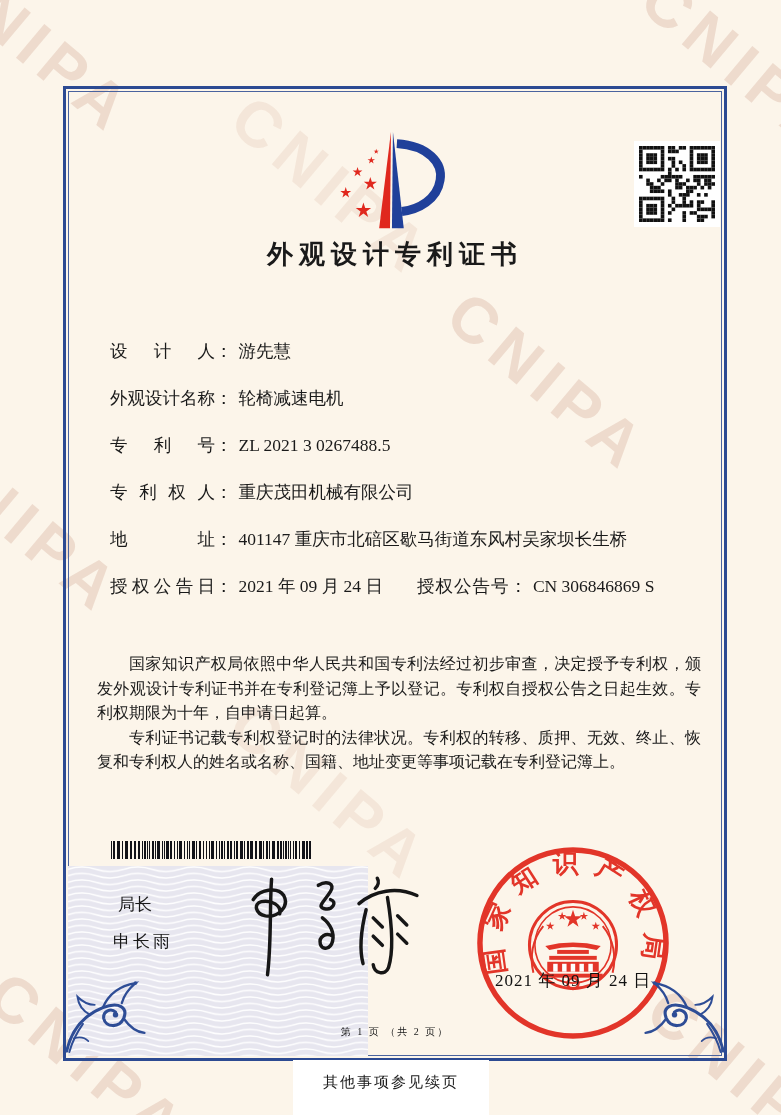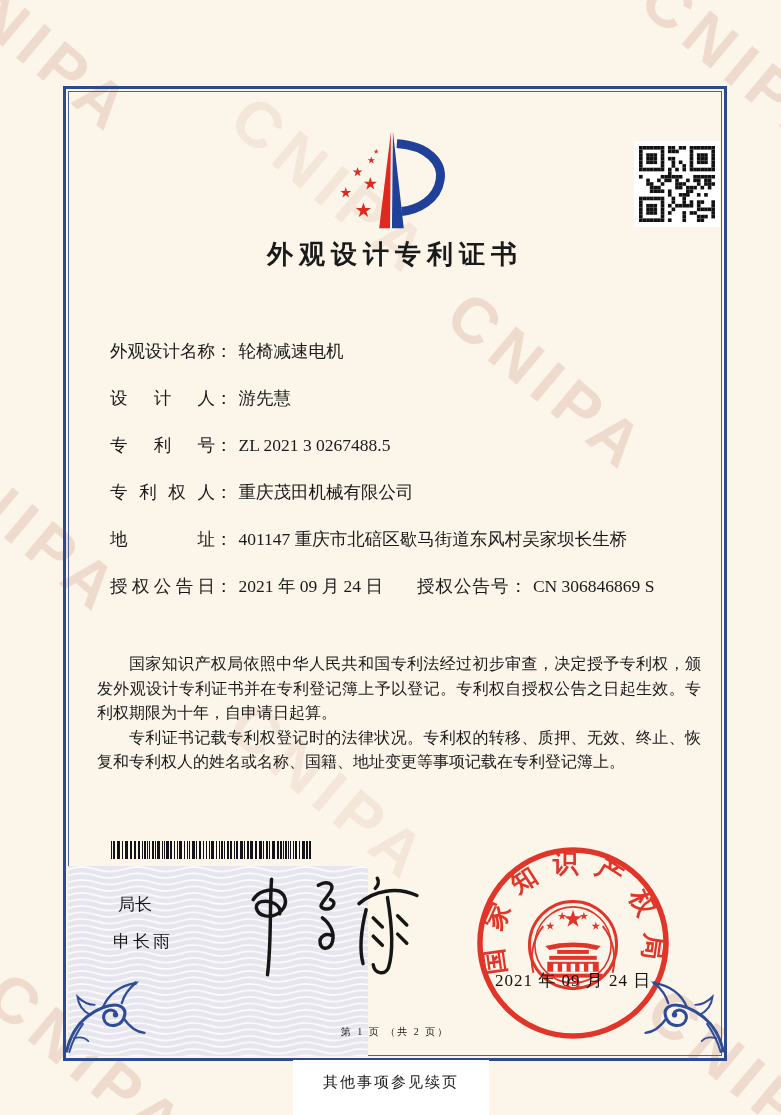--- a/index.html
+++ b/index.html
@@ -349,24 +349,24 @@
           <rect x="28.8" y="72" width="3.6" height="3.6" fill="#111"></rect>
           <rect x="43.2" y="72" width="3.6" height="3.6" fill="#111"></rect>
           <rect x="57.6" y="72" width="3.6" height="3.6" fill="#111"></rect>
           <rect x="61.2" y="72" width="3.6" height="3.6" fill="#111"></rect>
         </svg></div>
 
     <div class="title">外观设计专利证书</div>
 
     <div class="fields">
       <div class="field">
-        <span class="flabel">外观设计名称</span><span class="colon">：</span><span class="fvalue">轮椅减速电机</span>
+        <span class="flabel">设计人</span><span class="colon">：</span><span class="fvalue">游先慧</span>
       </div>
       <div class="field">
-        <span class="flabel">设计人</span><span class="colon">：</span><span class="fvalue">游先慧</span>
+        <span class="flabel">外观设计名称</span><span class="colon">：</span><span class="fvalue">轮椅减速电机</span>
       </div>
       <div class="field">
         <span class="flabel">专利号</span><span class="colon">：</span><span class="fvalue">ZL 2021 3 0267488.5</span>
       </div>
       <div class="field">
         <span class="flabel">专利权人</span><span class="colon">：</span><span class="fvalue">重庆茂田机械有限公司</span>
       </div>
       <div class="field">
         <span class="flabel">地址</span><span class="colon">：</span><span class="fvalue">401147 重庆市北碚区歇马街道东风村吴家坝长生桥</span>
       </div>

